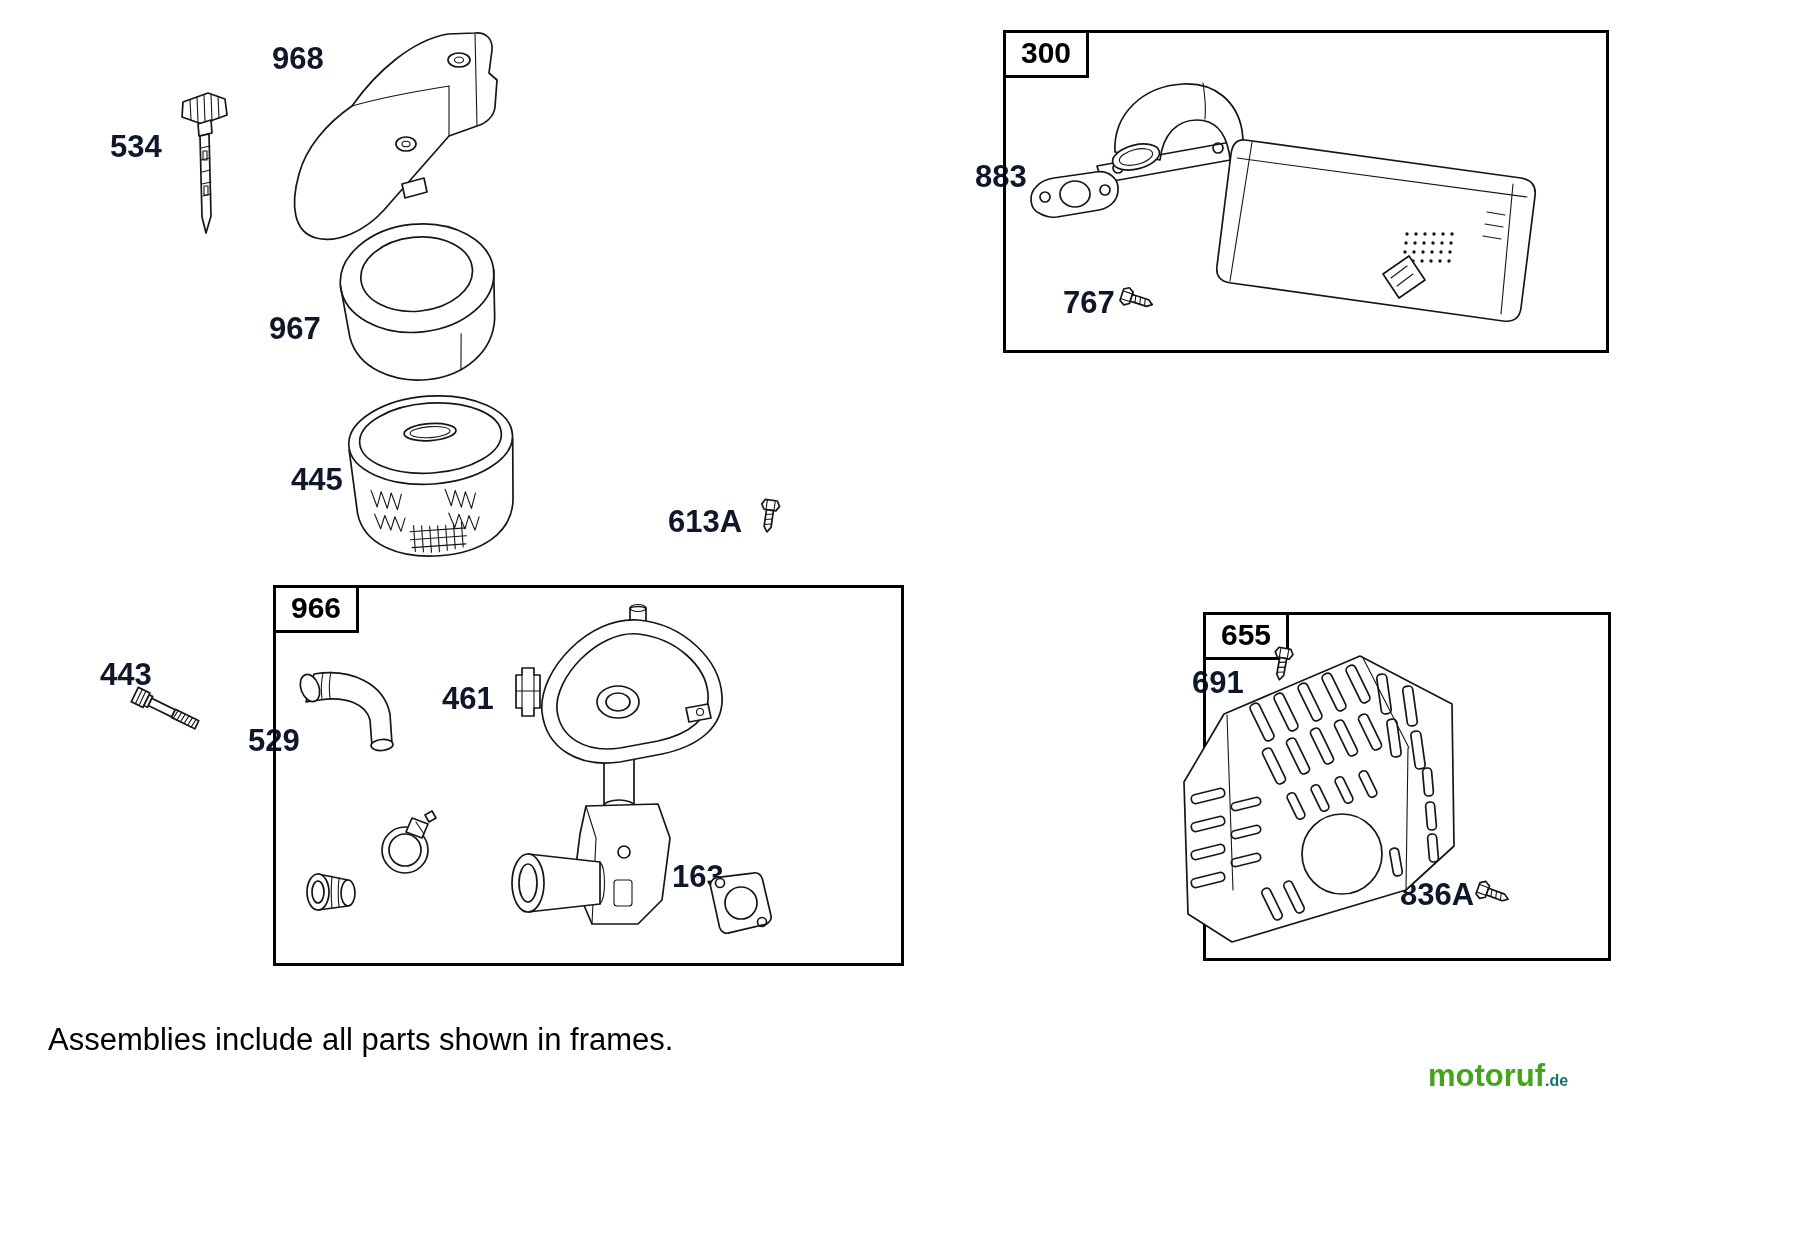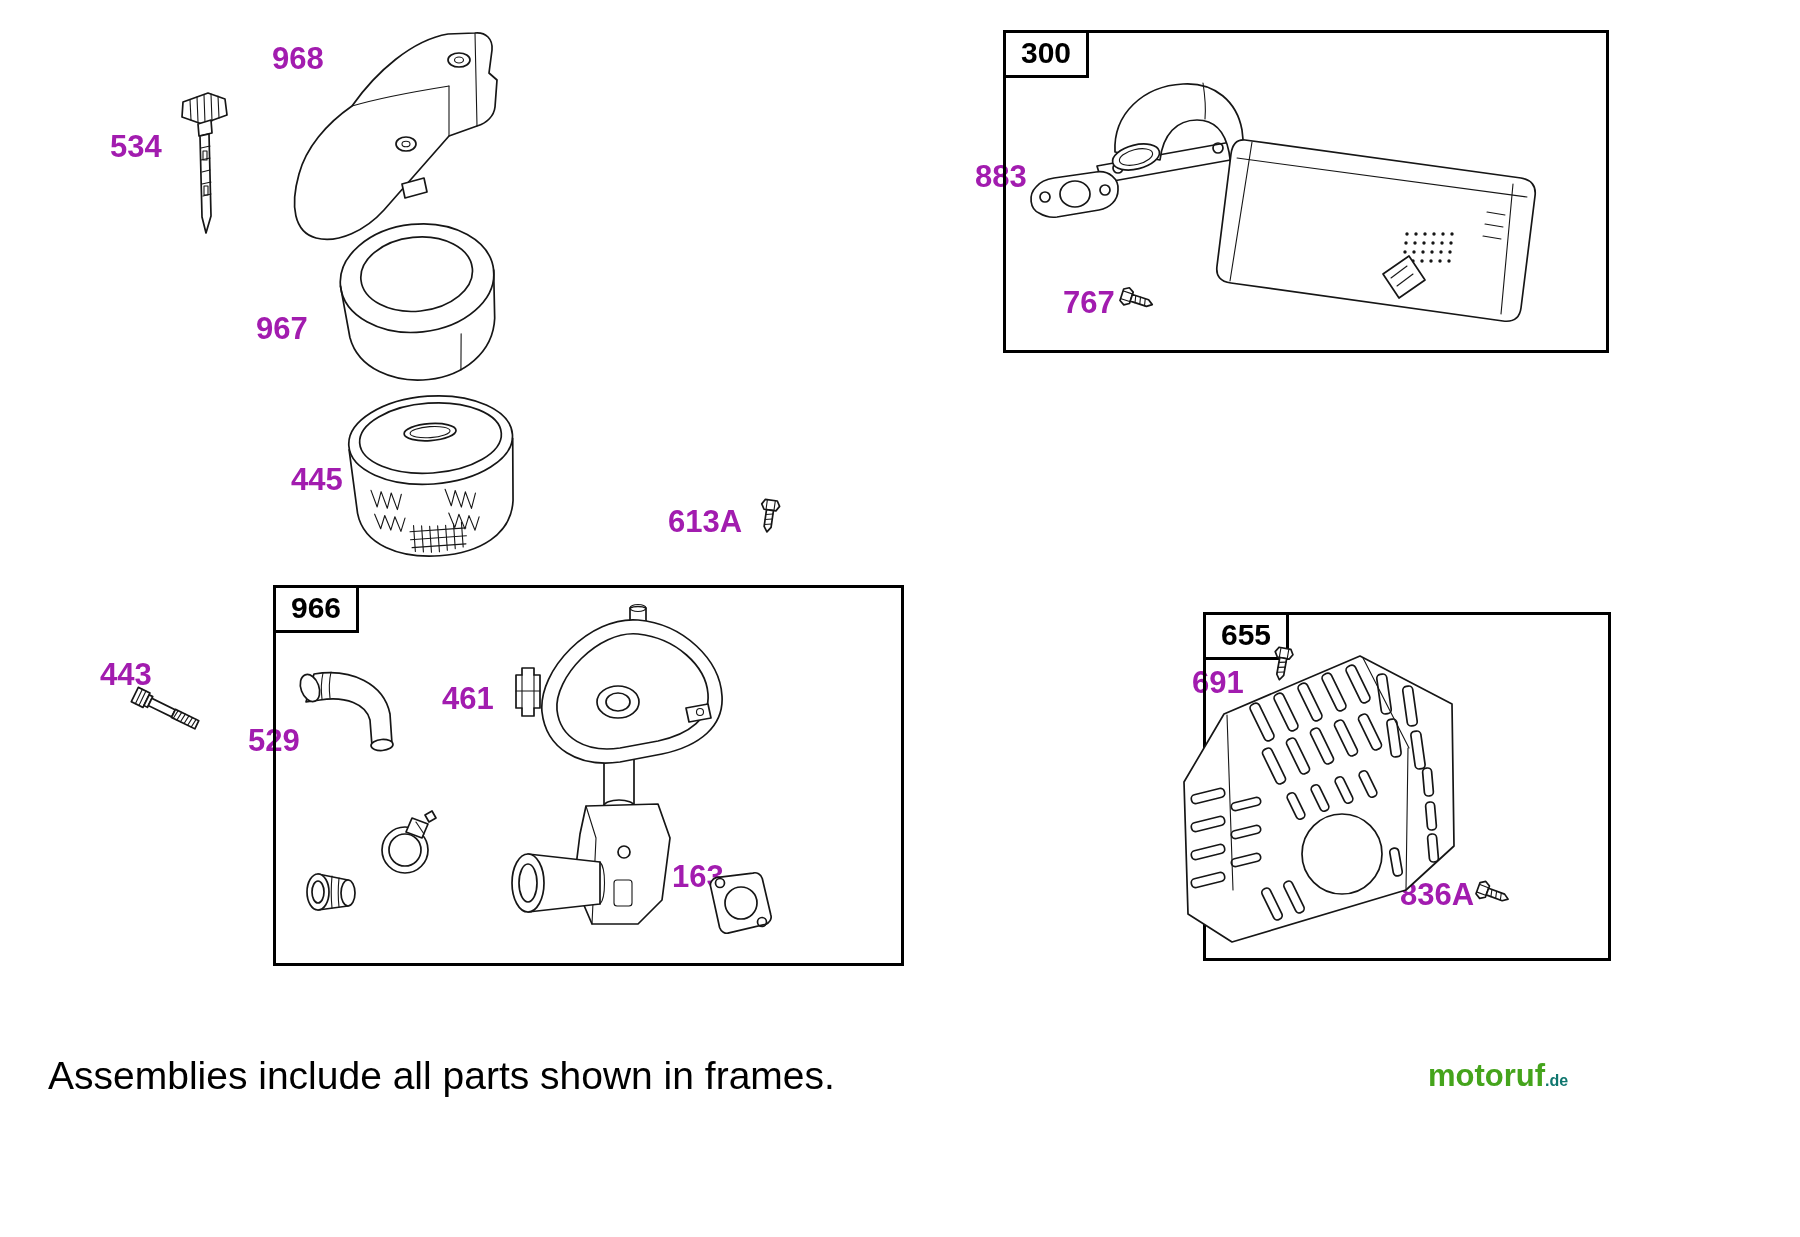--- a/index.html
+++ b/index.html
@@ -1,39 +1,39 @@
 <!DOCTYPE html>
 <html><head>
 <meta charset="utf-8">
 <style>
   html,body{margin:0;padding:0;background:#ffffff;}
   .canvas{position:relative;width:1800px;height:1237px;background:#ffffff;overflow:hidden;
           font-family:"Liberation Sans", sans-serif;color:#000;}
   .abs{position:absolute;}
-  .plabel{position:absolute;font-weight:700;font-size:31px;line-height:34px;white-space:nowrap;color:#a21caf;}
+  .plabel{position:absolute;font-weight:700;font-size:31px;line-height:34px;white-space:nowrap;color:#0f172a;}
   .frame{position:absolute;border:3px solid #000;background:transparent;margin-left:48px;}
   .frame-tag{position:absolute;top:-3px;left:-3px;background:#fff;border:3px solid #000;
              padding:3px 15px 5px;font-weight:700;font-size:30px;line-height:34px;}
-  .footer{position:absolute;left:48px;top:1022px;font-size:39px;line-height:36px;color:#000;margin-top:36px;}
+  .footer{position:absolute;left:48px;top:1022px;font-size:31px;line-height:36px;color:#000;}
   .wm{position:absolute;left:1428px;top:1058px;font-weight:700;font-size:31px;color:#45a41c;white-space:nowrap;}
   .wm .de{font-size:16px;color:#0f766e;}
   svg{overflow:visible;}
   .s{stroke:#161616;stroke-width:1.7;fill:none;stroke-linecap:round;stroke-linejoin:round;}
   .sf{stroke:#161616;stroke-width:1.7;fill:#ffffff;stroke-linecap:round;stroke-linejoin:round;}
   .thin{stroke-width:1.1;}
   .dot{fill:#161616;stroke:none;}
 </style>
 </head>
 <body>
 
 <div class="canvas">
 
   <div class="plabel" style="left:272px;top:42px">968</div>
   <div class="plabel" style="left:110px;top:130px">534</div>
-  <div class="plabel" style="left:256px;top:312px">967</div>
+  <div class="plabel" style="left:269px;top:312px">967</div>
   <div class="plabel" style="left:291px;top:463px">445</div>
   <div class="plabel" style="left:668px;top:505px">613A</div>
   <div class="plabel" style="left:100px;top:658px">443</div>
   <div class="plabel" style="left:248px;top:724px">529</div>
   <div class="plabel" style="left:442px;top:682px">461</div>
   <div class="plabel" style="left:672px;top:860px">163</div>
   <div class="plabel" style="left:975px;top:160px">883</div>
   <div class="plabel" style="left:1063px;top:286px">767</div>
   <div class="plabel" style="left:1192px;top:666px">691</div>
   <div class="plabel" style="left:1400px;top:878px">836A</div>

